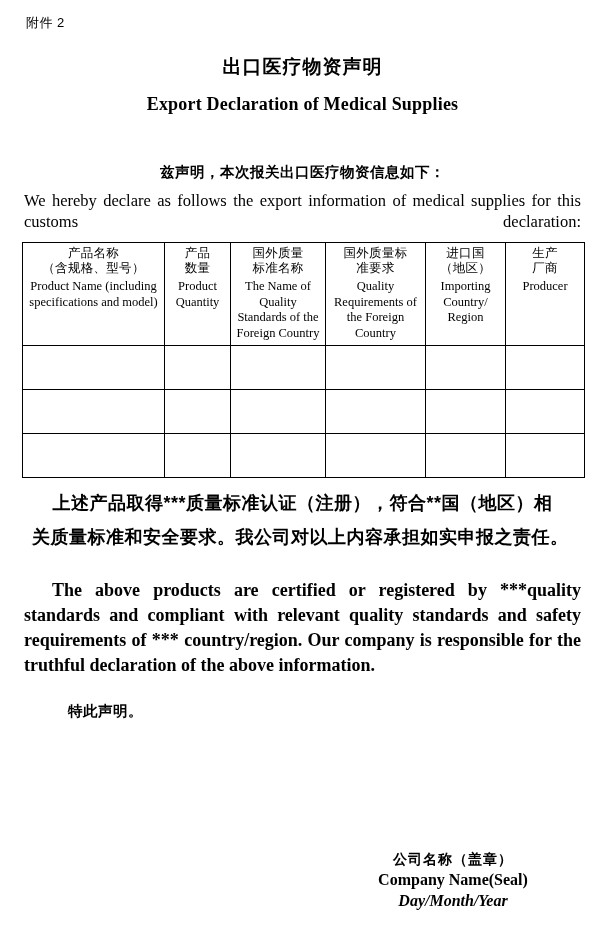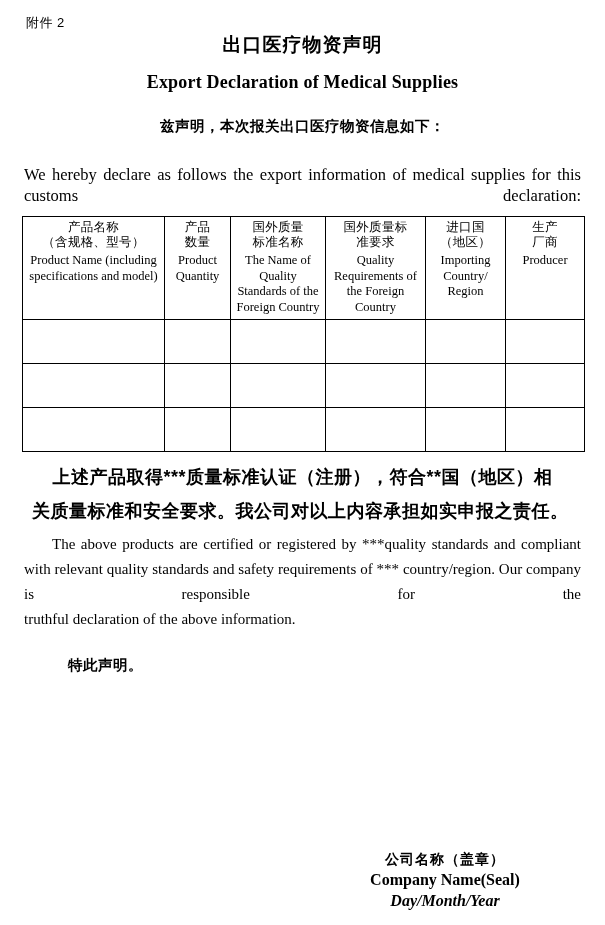--- a/index.html
+++ b/index.html
@@ -28,43 +28,44 @@
     line-height: 18px;
     margin: 4px 0 0 4px;
     letter-spacing: 0.5px;
   }
   .title-cn {
     text-align: center;
     font-family: "Liberation Sans", sans-serif;
     font-weight: bold;
     font-size: 19px;
     letter-spacing: 1px;
+    margin-top: 22px;
   }
   .title-en {
     text-align: center;
     font-family: "Liberation Serif", serif;
     font-weight: bold;
     font-size: 18px;
     margin-top: 14px;
     letter-spacing: 0.2px;
   }
   .decl-cn {
     text-align: center;
     font-family: "Liberation Sans", sans-serif;
     font-weight: bold;
     font-size: 14.5px;
     letter-spacing: 0.5px;
-    margin-top: 24px;
+    margin-top: 48px;
   }
   .decl-en {
     font-size: 16.5px;
     line-height: 21px;
     text-align: justify;
     text-align-last: justify;
-    margin-top: 28px;
+    margin-top: 8px;
     padding: 0 2px;
   }
   table.supply-table {
     border-collapse: collapse;
     width: 562px;
     margin: 10px 0 0 0;
     table-layout: fixed;
   }
   table.supply-table td, table.supply-table th {
     border: 1px solid #000000;
@@ -98,45 +99,46 @@
     font-family: "Liberation Sans", sans-serif;
     font-weight: bold;
     font-size: 18px;
     line-height: 34px;
     letter-spacing: 0.5px;
     margin-top: 8px;
   }
   .stmt-cn .l1 { display: block; text-align: center; }
   .stmt-cn .l2 { display: block; text-align: left; padding-left: 10px; }
   .stmt-en {
-    font-size: 15px;
+    font-size: 18px;
     line-height: 25px;
     text-align: justify;
     text-align-last: justify;
-    margin-top: 4px;
+    margin-top: 24px;
     text-indent: 28px;
     padding: 0 2px;
+    font-weight: bold;
   }
   .stmt-en .lastline {
     display: block;
     text-align: left;
     text-align-last: left;
     text-indent: 0;
   }
   .hereby {
     font-family: "Liberation Sans", sans-serif;
     font-weight: bold;
     font-size: 14.5px;
     margin-top: 24px;
     padding-left: 46px;
     letter-spacing: 0.5px;
   }
   .signature {
     position: absolute;
-    right: 50px;
+    right: 42px;
     bottom: 14px;
     text-align: center;
     width: 220px;
   }
   .sig-cn {
     font-family: "Liberation Sans", sans-serif;
     font-weight: bold;
     font-size: 14px;
     letter-spacing: 1px;
     line-height: 20px;

